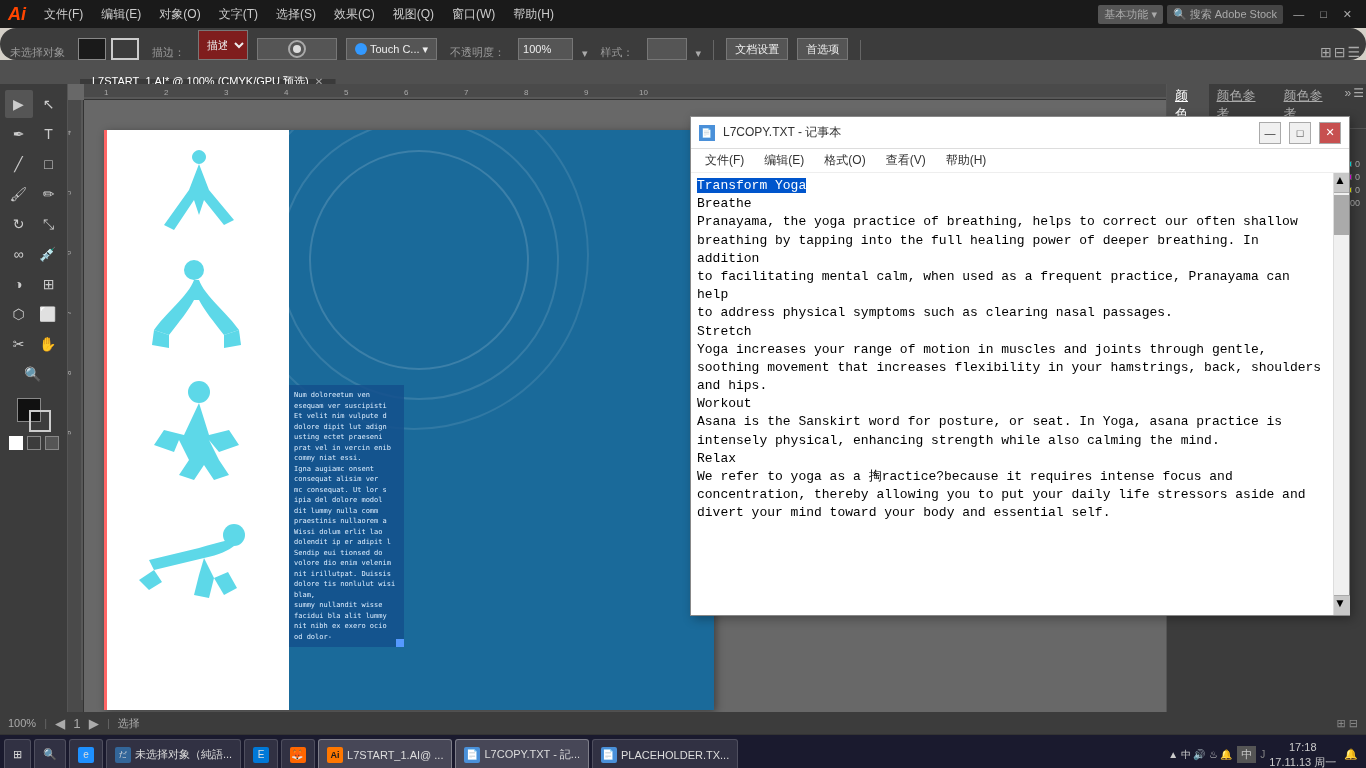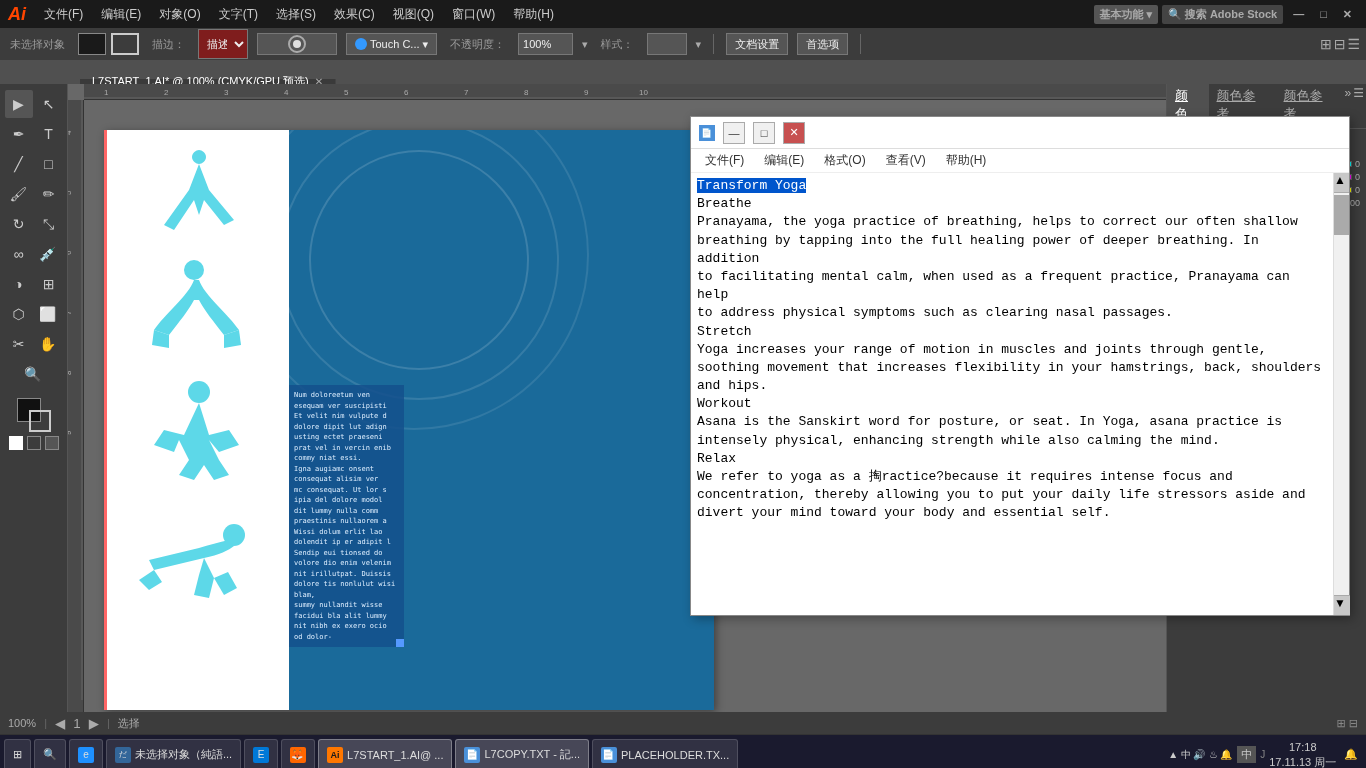--- a/index.html
+++ b/index.html
@@ -22,33 +22,34 @@
       font-size: 18px;
       margin-right: 8px;
     }
     .menu-item {
       padding: 2px 8px;
       cursor: pointer;
       font-size: 12px;
       color: #ccc;
     }
     .menu-spacer { flex: 1; }
-    .menu-icons { display: flex; gap: 4px; align-items: center; color: #aaa; font-size: 11px; font-weight: bold; }
+    .menu-icons { display: flex; gap: 4px; align-items: center; color: #aaa; font-size: 11px; }
     .menu-icons span { padding: 0 4px; }
 
     
     #toolbar {
       height: 32px;
       background: #3c3c3c;
       display: flex;
-      align-items: center;
+      align-items: flex-end;
       padding: 0 6px;
       gap: 9px;
       color: #ccc;
       font-size: 11px;
+      border-radius: 16px;
     }
     .toolbar-label { color: #999; font-size: 11px; padding: 0 4px; }
     .toolbar-select {
       background: #7f1d1d;
       border: 1px solid #777;
       color: #eee;
       height: 30px;
       font-size: 11px;
       padding: 0 4px;
     }
@@ -656,20 +657,21 @@
       <div>17:18</div>
       <div>17.11.13 周一</div>
     </div>
     <span style="padding:0 4px;">🔔</span>
   </div>
 </div>
 
 <div id="notepad">
   <div id="notepad-titlebar">
     <div id="notepad-icon">📄</div>
+    <span id="notepad-title-text">L7COPY.TXT - 记事本</span>
     <div class="notepad-winbtn">—</div>
     <div class="notepad-winbtn">□</div>
     <div class="notepad-winbtn" style="background:#c75050;color:white;">✕</div>
   </div>
   <div id="notepad-menubar">
     <span class="notepad-menu">文件(F)</span>
     <span class="notepad-menu">编辑(E)</span>
     <span class="notepad-menu">格式(O)</span>
     <span class="notepad-menu">查看(V)</span>
     <span class="notepad-menu">帮助(H)</span>

